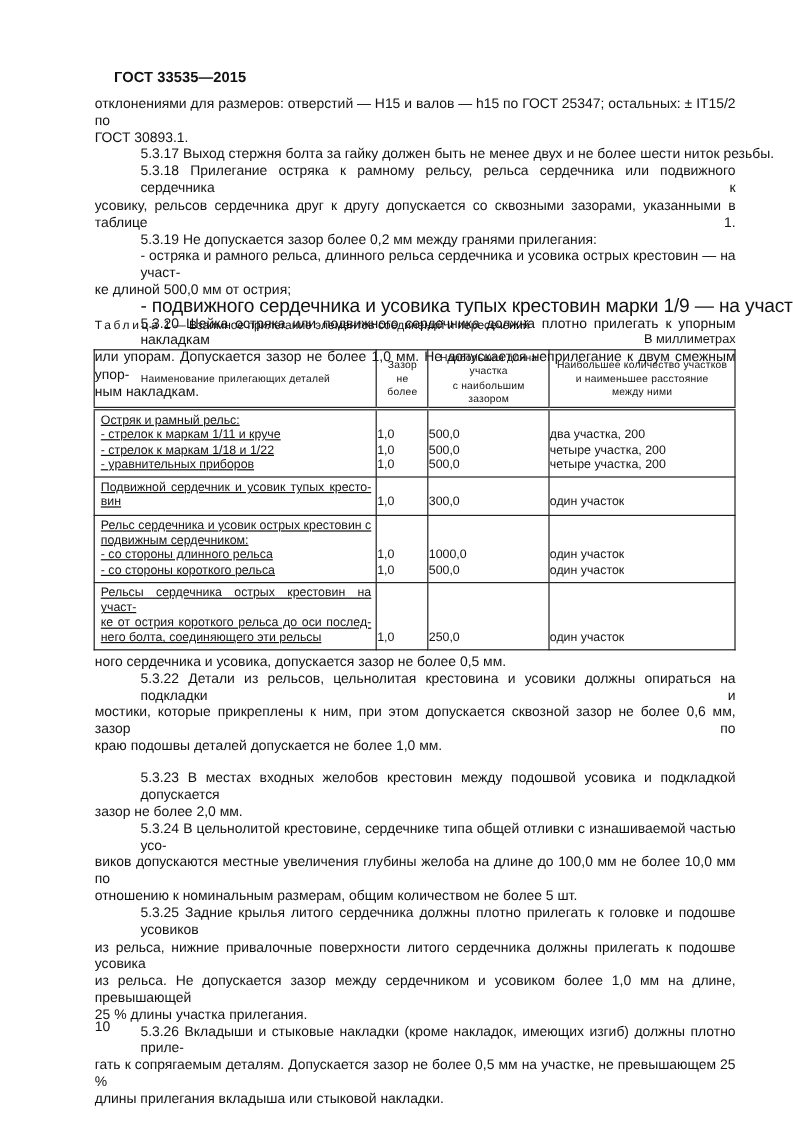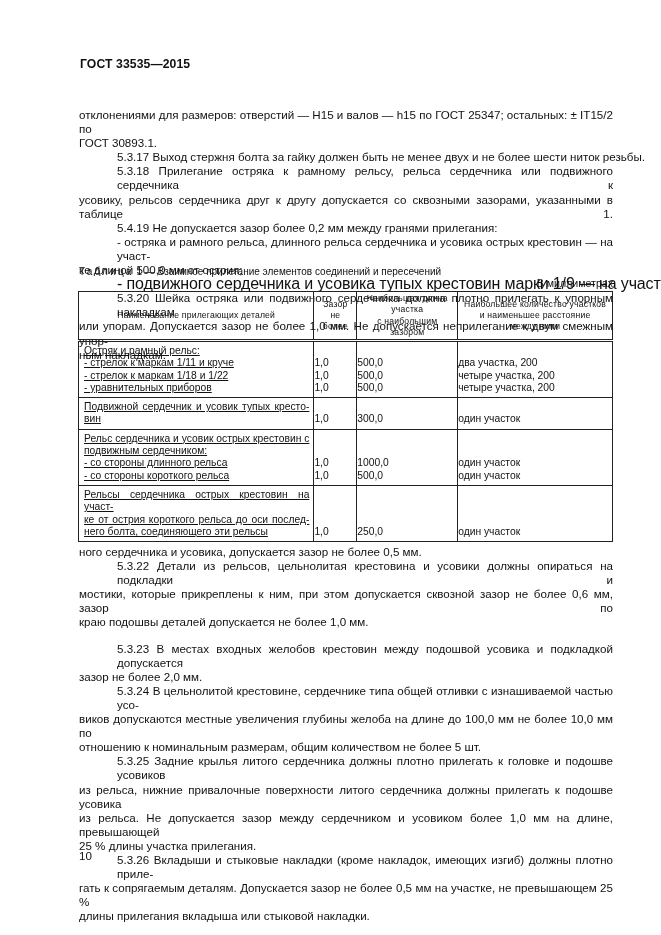--- a/index.html
+++ b/index.html
@@ -1,18 +1,18 @@
 <!DOCTYPE html>
 <html><head>
 <meta charset="utf-8">
 <style>
   html, body { margin: 0; padding: 0; background: #ffffff; }
   body { width: 661px; height: 935px; position: relative; overflow: hidden;
          font-family: "Liberation Sans", sans-serif; color: #111; }
-  .header { position: absolute; left: 80px; top: 57px; font-size: 12.2px; font-weight: bold; letter-spacing: 0.1px; }
+  .header { position: absolute; left: 95px; top: 57px; font-size: 12.2px; font-weight: bold; letter-spacing: 0.1px; }
   .text { position: absolute; left: 79px; width: 534px; font-size: 11.6px; line-height: 14.1px; }
   .p { margin: 0; text-align: justify; text-align-last: left; }
   .ind { text-indent: 38px; }
   .tcaption { position: absolute; left: 79px; top: 266px; font-size: 10px; }
   .tcaption .spaced { letter-spacing: 2.2px; }
   .units { position: absolute; right: 48px; top: 277px; font-size: 10.6px; }
   table.t1 { position: absolute; left: 78px; top: 291px; width: 535px; border-collapse: collapse;
              font-size: 10.3px; line-height: 12.3px; }
   table.t1 th, table.t1 td { border: 1px solid #222; padding: 0; vertical-align: bottom; }
   table.t1 th { font-weight: normal; font-size: 8.6px; line-height: 11.2px; vertical-align: middle;
@@ -23,31 +23,31 @@
   td.num { padding-bottom: 3px !important; }
   .line { display: block; white-space: nowrap; }
   .jline { display: block; text-align: justify; text-align-last: justify; }
   .pagenum { position: absolute; left: 79px; top: 849px; font-size: 11.6px; text-align: right; }
 </style>
 </head>
 <body>
 
 <div class="header">ГОСТ 33535—2015</div>
 
-<div class="text" style="top:108px;">
+<div class="text" style="top:80px;">
   <div class="p">
     <span class="jline">отклонениями для размеров: отверстий — H15 и валов — h15 по ГОСТ 25347; остальных: ± IT15/2 по</span>
     <span class="line">ГОСТ 30893.1.</span>
   </div>
   <div class="p ind" style="white-space:nowrap;">5.3.17 Выход стержня болта за гайку должен быть не менее двух и не более шести ниток резьбы.</div>
   <div class="p">
     <span class="jline" style="padding-left:38px;">5.3.18 Прилегание остряка к рамному рельсу, рельса сердечника или подвижного сердечника к</span>
     <span class="jline">усовику, рельсов сердечника друг к другу допускается со сквозными зазорами, указанными в таблице 1.</span>
   </div>
-  <div class="p ind">5.4.19 Не допускается зазор более 0,2 мм между гранями прилегания:</div>
+  <div class="p ind">5.3.19 Не допускается зазор более 0,2 мм между гранями прилегания:</div>
   <div class="p">
     <span class="jline" style="padding-left:38px;">- остряка и рамного рельса, длинного рельса сердечника и усовика острых крестовин — на участ-</span>
     <span class="line">ке длиной 500,0 мм от острия;</span>
   </div>
   <div class="p ind" style="font-size:16px; white-space:nowrap; letter-spacing:-0.15px;">- подвижного сердечника и усовика тупых крестовин марки 1/9 — на участке длиной 300,0 мм от острия.</div>
   <div class="p">
     <span class="jline" style="padding-left:38px;">5.3.20 Шейка остряка или подвижного сердечника должна плотно прилегать к упорным накладкам</span>
     <span class="jline">или упорам. Допускается зазор не более 1,0 мм. Не допускается неприлегание к двум смежным упор-</span>
     <span class="line">ным накладкам.</span>
   </div>

